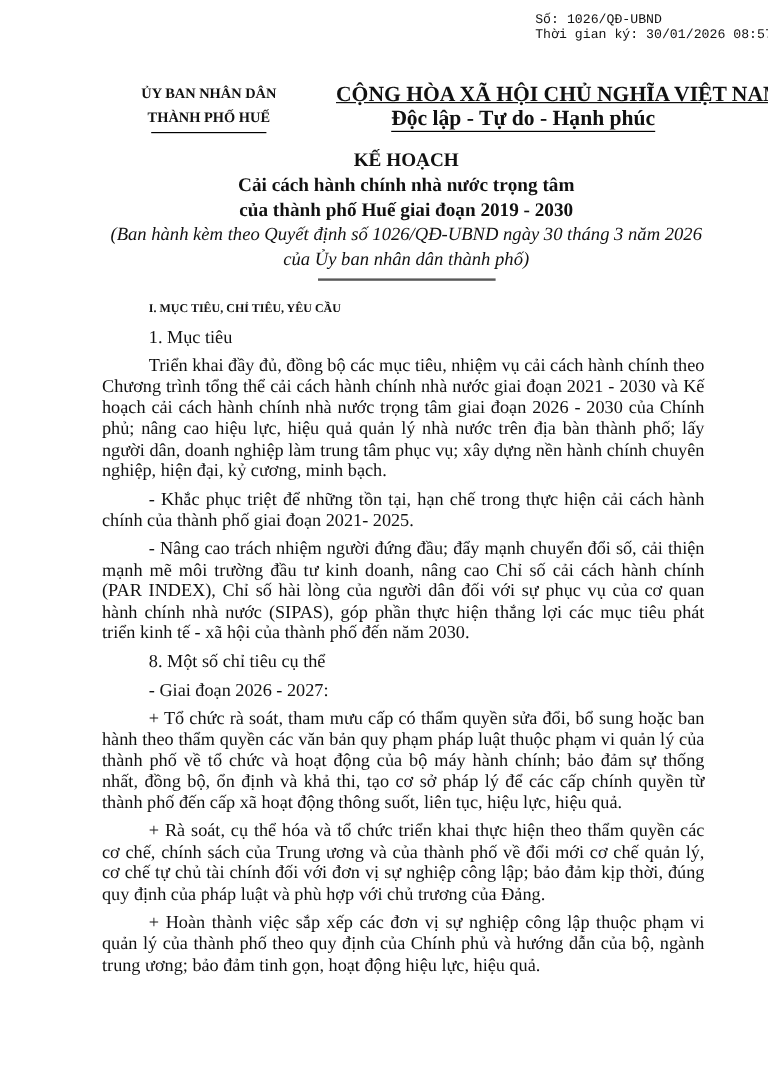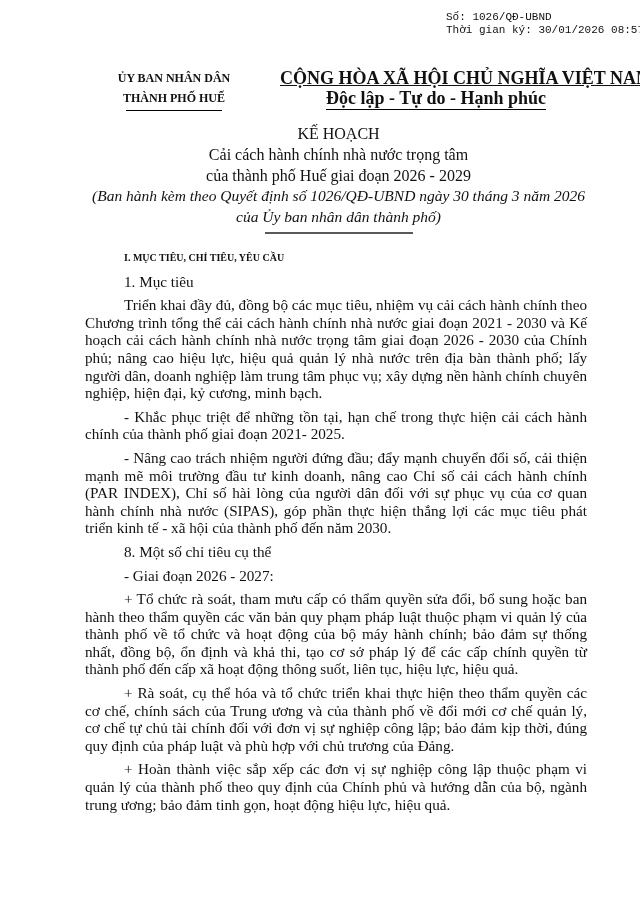--- a/index.html
+++ b/index.html
@@ -24,21 +24,21 @@
   .header-row {
     display:flex; justify-content:space-between; align-items:flex-start;
     padding:68px 48px 0 85px;
   }
   .org-block { width:178px; text-align:center; font-weight:bold; font-size:12px; line-height:20px; white-space:nowrap; }
   .nat-block { width:312px; text-align:center; font-weight:bold; font-size:18px; line-height:20px; white-space:nowrap;text-decoration:underline; }
   .org-rule { width:96px; height:1px; background:#000; margin:2px auto 0; }
   .motto { display:inline-block; border-bottom:1px solid #000; padding-bottom:1px; }
   
   .title-block { text-align:center; margin:12px 48px 0 85px; }
-  .t-bold { font-weight:normal; font-size:16px; line-height:21px; }
+  .t-bold { font-weight:bold; font-size:16px; line-height:21px; }
   .t-italic { font-style:italic; font-size:15.5px; line-height:20.5px; }
   .title-rule { width:148px; height:2px; background:#5a5a5a; margin:5px auto 0; }
   
   .content {
     padding:0 53px 0 85px;
     font-size:15.2px; line-height:17.6px;
     text-align:justify;
   }
   .content .sec-heading {
     margin:15px 0 0; font-size:10px; font-weight:bold;
@@ -68,21 +68,21 @@
     </div>
     <div class="nat-block">
       <div>CỘNG HÒA XÃ HỘI CHỦ NGHĨA VIỆT NAM</div>
       <div><span class="motto">Độc lập - Tự do - Hạnh phúc</span></div>
     </div>
   </div>
 
   <div class="title-block">
     <div class="t-bold">KẾ HOẠCH</div>
     <div class="t-bold">Cải cách hành chính nhà nước trọng tâm</div>
-    <div class="t-bold">của thành phố Huế giai đoạn 2026 - 2029</div>
+    <div class="t-bold">của thành phố Huế giai đoạn 2019 - 2030</div>
     <div class="t-italic">(Ban hành kèm theo Quyết định số 1026/QĐ-UBND ngày 30 tháng 3 năm 2026</div>
     <div class="t-italic">của Ủy ban nhân dân thành phố)</div>
     <div class="title-rule"></div>
   </div>
 
   <div class="content">
     <div class="sec-heading">I. MỤC TIÊU, CHỈ TIÊU, YÊU CẦU</div>
     <div class="sub-heading">1. Mục tiêu</div>
     <p>Triển khai đầy đủ, đồng bộ các mục tiêu, nhiệm vụ cải cách hành chính theo Chương trình tổng thể cải cách hành chính nhà nước giai đoạn 2021 - 2030 và Kế hoạch cải cách hành chính nhà nước trọng tâm giai đoạn 2026 - 2030 của Chính phủ; nâng cao hiệu lực, hiệu quả quản lý nhà nước trên địa bàn thành phố; lấy người dân, doanh nghiệp làm trung tâm phục vụ; xây dựng nền hành chính chuyên nghiệp, hiện đại, kỷ cương, minh bạch.</p>
     <p>- Khắc phục triệt để những tồn tại, hạn chế trong thực hiện cải cách hành chính của thành phố giai đoạn 2021- 2025.</p>

